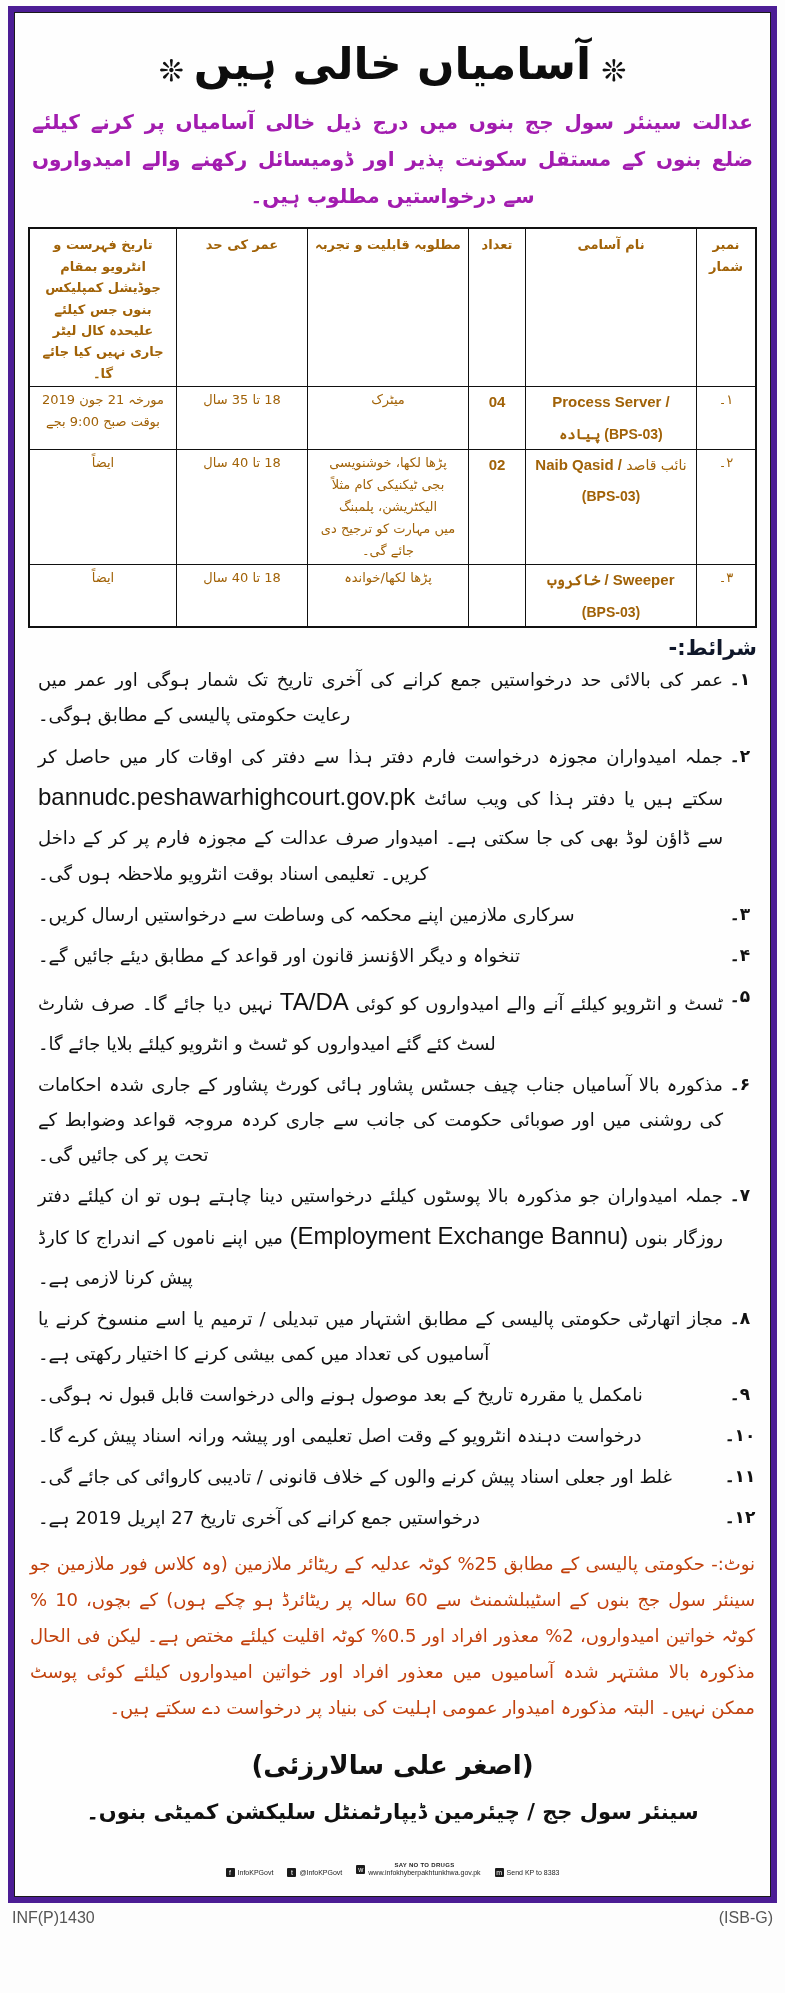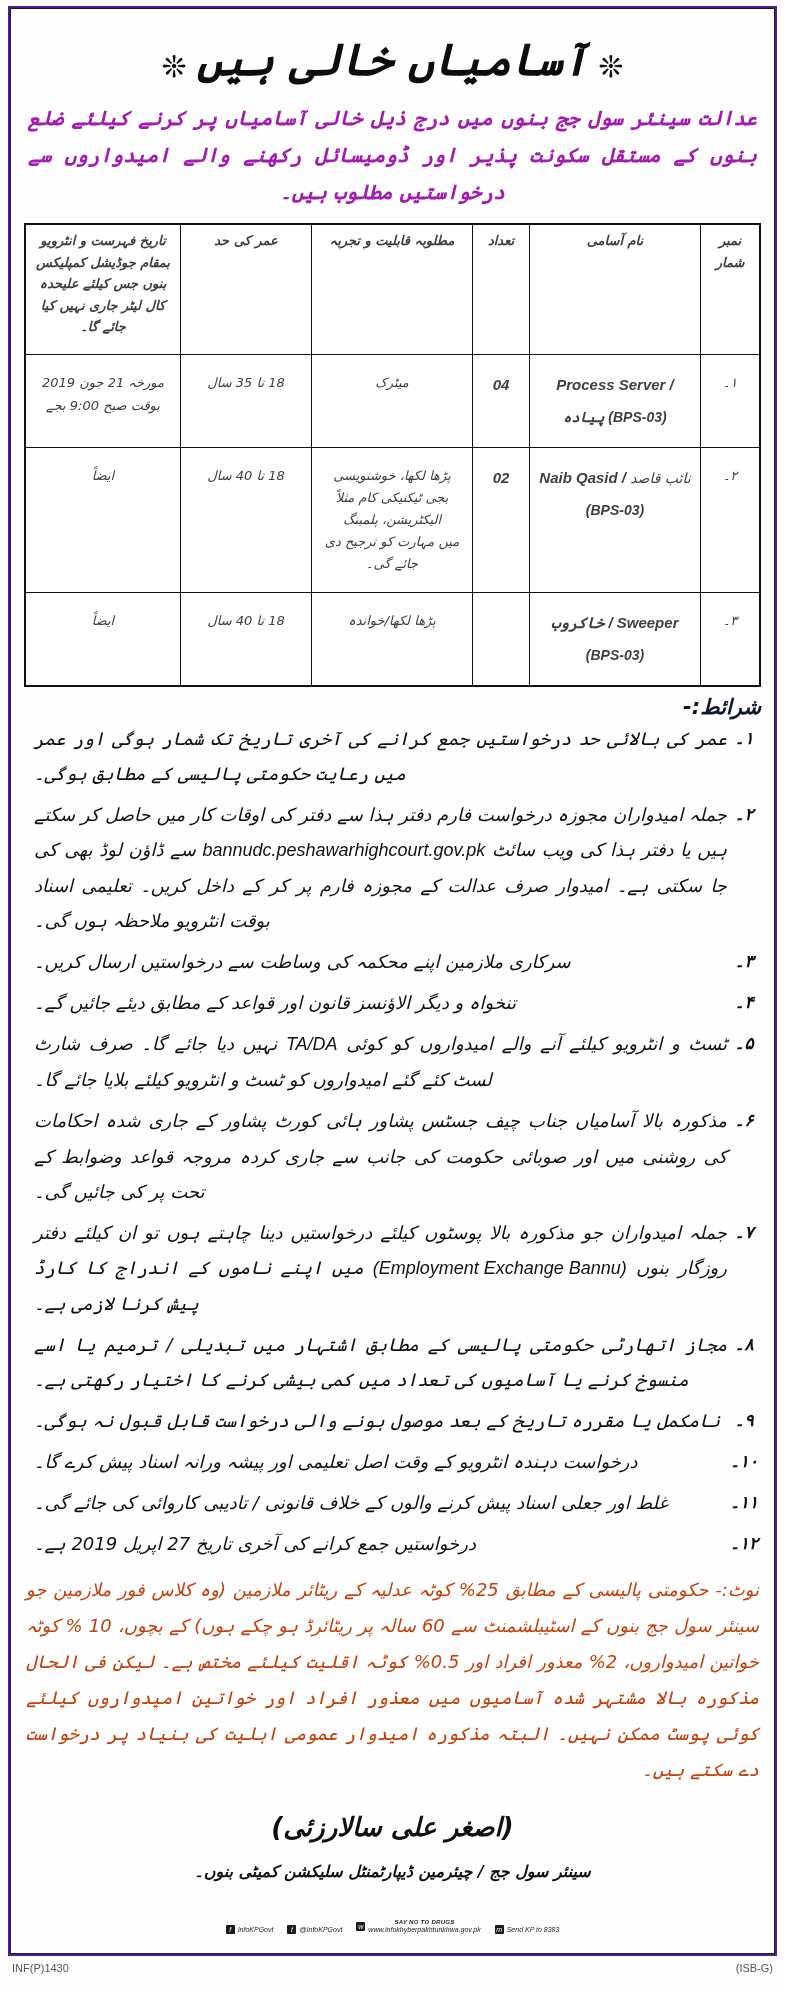--- a/index.html
+++ b/index.html
@@ -12,27 +12,26 @@
   }
   .page{
     width:785px;
     min-height:1993px;
     background:#fdfdfd;
     position:relative;
     box-sizing:border-box;
     padding:6px 8px 0 8px;
   }
   .adbox{
-    border:2px solid #4c1d95;
+    border:6px solid #4c1d95;
     box-shadow:0 0 0 1px #1a1a1a inset;
     background:#fefefe;
     padding:10px 14px 14px 14px;
     box-sizing:border-box;
     width:769px;
-    font-style:italic;
   }
 
   
   .headline-wrap{
     text-align:center;
     padding:14px 0 10px 0;
   }
   .headline{
     display:inline-block;
     font-family:"DejaVu Sans","Liberation Sans",sans-serif;
@@ -68,27 +67,27 @@
   table.jobs{
     width:100%;
     border-collapse:collapse;
     direction:rtl;
     table-layout:fixed;
     border:2px solid #111;
     background:#fff;
   }
   table.jobs th, table.jobs td{
     border:1px solid #111;
-    padding:17px 5px;
+    padding:2px 5px;
     vertical-align:top;
     font-family:"DejaVu Sans","Liberation Sans",sans-serif;
     font-size:13px;
     line-height:1.7;
     text-align:center;
-    color:#404040;
+    color:#a16207;
   }
   table.jobs thead th{
     font-weight:600;
     font-size:13px;
     line-height:1.65;
     height:54px;
     vertical-align:top;
     padding-top:5px;
   }
   table.jobs tbody td{
@@ -164,21 +163,21 @@
     flex:1 1 auto;
     text-align:justify;
     text-align-last:left;
     padding-left:10px;
   }
   .inline-en{
     font-family:"Liberation Sans",sans-serif;
     direction:ltr;
     unicode-bidi:embed;
     display:inline-block;
-    font-size:18px;
+    font-size:24px;
     font-weight:400;
   }
   .note-block{
     direction:rtl;
     text-align:justify;
     text-align-last:right;
     font-family:"DejaVu Sans","Liberation Sans",sans-serif;
     font-size:18px;
     line-height:2.0;
     padding:4px 2px 2px 2px;
@@ -196,21 +195,21 @@
     font-weight:600;
   }
   .sig-name{
     font-family:"DejaVu Sans","Liberation Sans",sans-serif;
     font-size:26px;
     font-weight:600;
     padding-bottom:20px;
   }
   .sig-title{
     font-family:"DejaVu Sans","Liberation Sans",sans-serif;
-    font-size:16px;
+    font-size:21px;
     font-weight:600;
     padding-bottom:12px;
   }
 
   
   .social{
     display:flex;
     flex-direction:row;
     justify-content:center;
     align-items:flex-end;
@@ -228,21 +227,21 @@
     font-size:7px;line-height:1;border-radius:1px;
   }
   .drug-wrap{display:flex;flex-direction:column;align-items:center;line-height:1.2;}
   .drug-top{font-size:6px;letter-spacing:.3px;font-weight:700;}
 
   .inf-row{
     display:flex;
     justify-content:space-between;
     direction:ltr;
     font-family:"Liberation Sans",sans-serif;
-    font-size:11px;
+    font-size:16px;
     color:#555;
     padding:6px 4px 10px 4px;
     width:769px;
     box-sizing:border-box;
   }
 </style>
 </head>
 <body>
 
 <div class="page">

